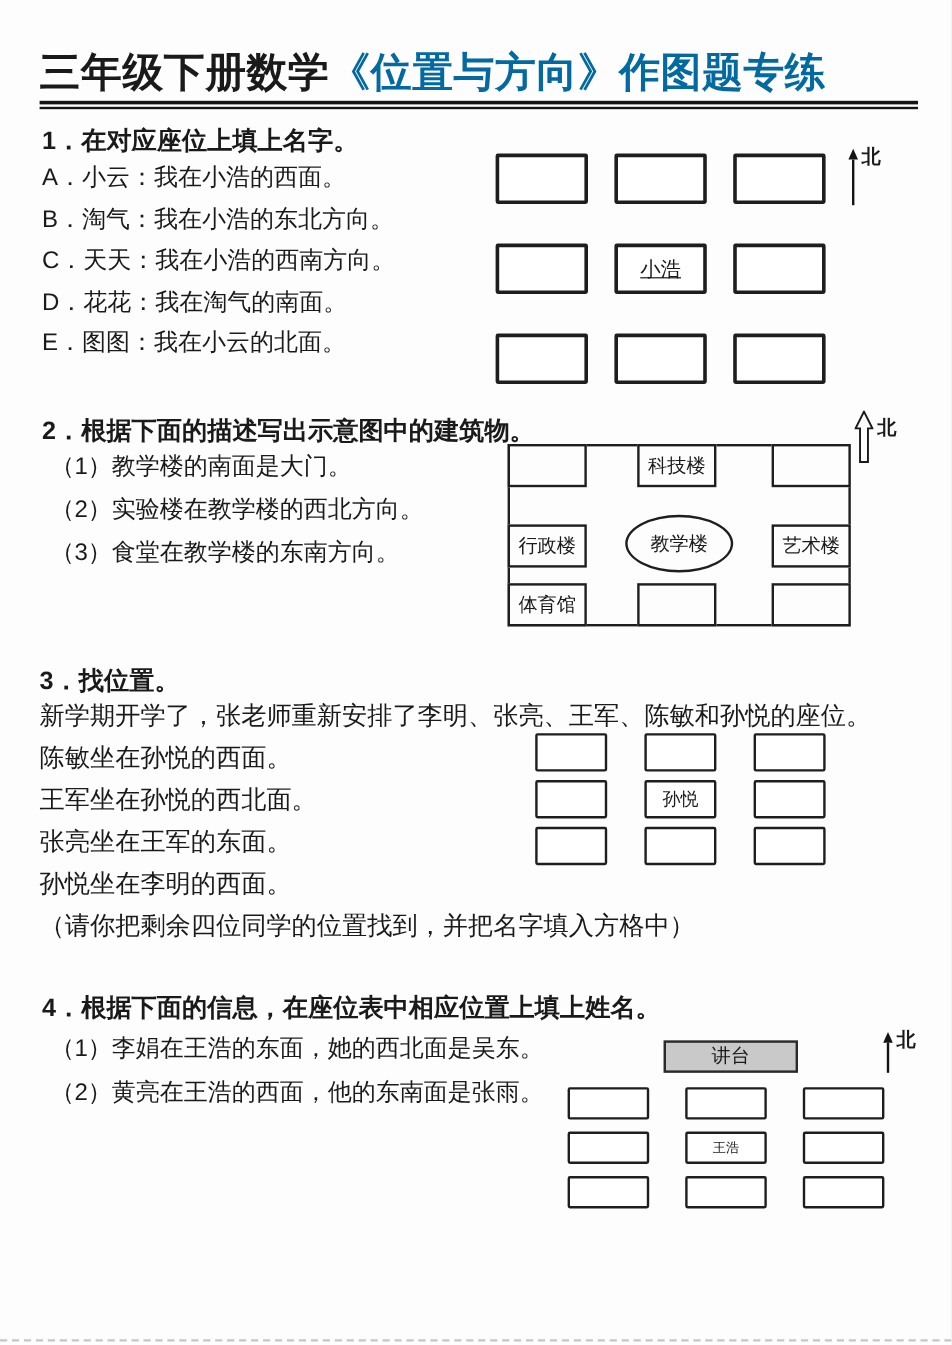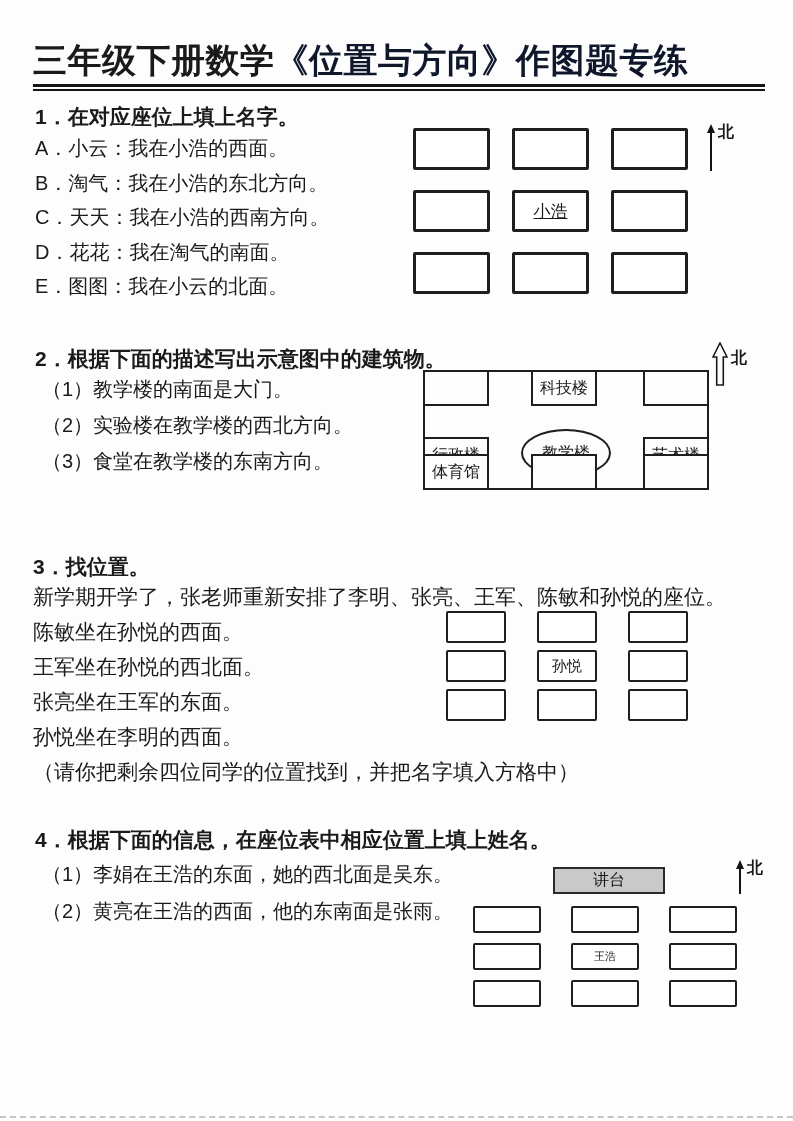--- a/index.html
+++ b/index.html
@@ -12,45 +12,45 @@
     overflow:hidden;
     font-family:"Liberation Sans","DejaVu Sans",sans-serif;
     color:#1a1a1a;
   }
   
   .title {
     position:absolute; left:33px; top:38px;
     font-size:34px; font-weight:700; white-space:nowrap;
     letter-spacing:0.5px;
   }
-  .title .red { color:#0f172a; }
+  .title .red { color:#0369a1; }
   .rule { position:absolute; left:33px; width:732px; background:#141414; }
   .rule-thick { top:84px; height:3px; }
   .rule-thin  { top:89px; height:2px; }
   
   .q-heading {
     position:absolute; font-size:21px; font-weight:700; white-space:nowrap;
   }
   .q-lines { position:absolute; font-size:20px; white-space:nowrap; }
   .q-lines > div { white-space:nowrap; }
   
   .seat-grid { position:absolute; display:grid; }
   .seat-grid .box {
     background:#fff; border:3px solid #1e1e1e; border-radius:2px;
     display:flex; align-items:center; justify-content:center;
     font-size:17px;
   }
-  .grid-q1 { left:413px; top:128px; grid-template-columns:repeat(3,77px); grid-auto-rows:42px; gap:20px 22px;text-decoration:underline; }
+  .grid-q1 { left:413px; top:128px; grid-template-columns:repeat(3,77px); grid-auto-rows:42px; gap:33px 22px;text-decoration:underline; }
   .grid-q3 { left:446px; top:611px; grid-template-columns:repeat(3,60px); grid-auto-rows:32px; gap:7px 31px; }
   .grid-q3 .box { border-width:2px; font-size:15px; }
   .grid-q4 { left:473px; top:906px; grid-template-columns:repeat(3,68px); grid-auto-rows:27px; gap:10px 30px; }
   .grid-q4 .box { border-width:2px; font-size:11px; }
   
   .campus {
-    position:absolute; left:423px; top:370px; width:286px; height:120px;
+    position:absolute; left:423px; top:370px; width:286px; height:152px;
     border:2px solid #1e1e1e; background:#fdfdfd;
   }
   .campus .bldg {
     position:absolute; width:66px; height:36px;
     background:#fdfdfd; border:2px solid #1e1e1e;
     display:flex; align-items:center; justify-content:center;
     font-size:16px; white-space:nowrap;
   }
   .b-tl { left:-2px; top:-2px; }
   .b-tc { left:106px; top:-2px; }

